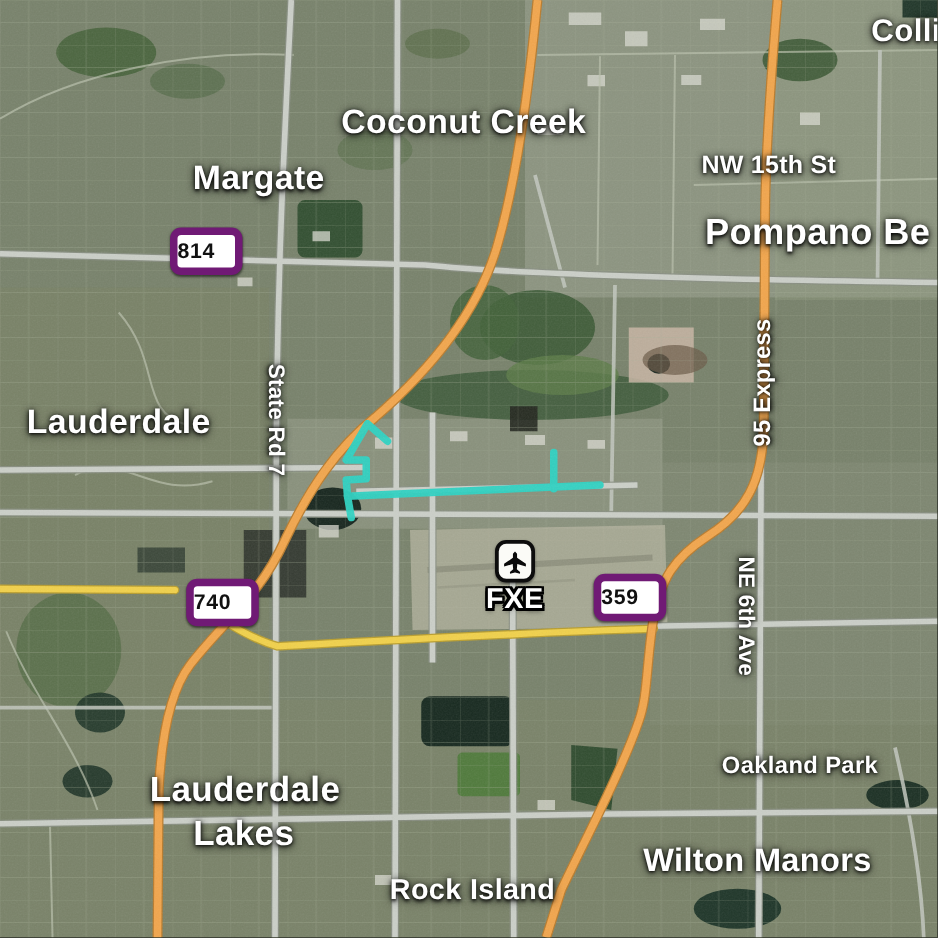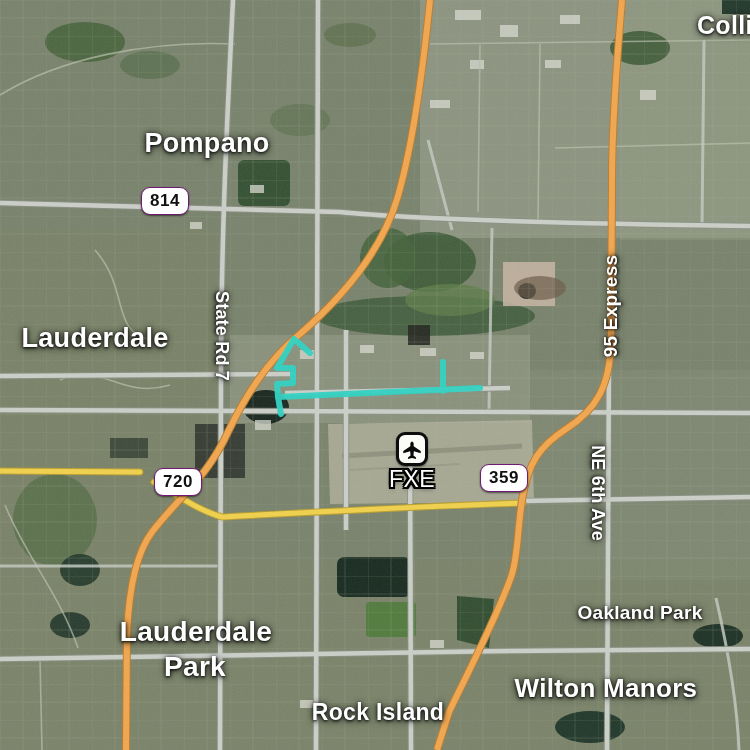--- a/index.html
+++ b/index.html
@@ -13,34 +13,34 @@
   .clabel,.elabel,.rlabel{
     position:absolute;white-space:nowrap;color:#fff;font-weight:700;letter-spacing:.3px;
     text-shadow:0 1px 3px rgba(0,0,0,.95),0 0 6px rgba(0,0,0,.55),0 2px 7px rgba(0,0,0,.5);
   }
   .clabel{transform:translate(-50%,-50%);}
   .elabel{transform:translate(0,-50%);}
   .rlabel{transform:translate(-50%,-50%) rotate(var(--r));}
   .roadlbl{font-weight:700;letter-spacing:.2px;}
   .shield{
     position:absolute;transform:translate(-50%,-50%);
-    width:46px;height:26px;background:#fff;border:1px solid #701a75;border-radius:9px;
-    display:flex;align-items:center;justify-content:center;
+    width:46px;height:26px;background:#fff;border:6px solid #701a75;border-radius:9px;
+    display:flex;align-items:center;
     box-shadow:0 1px 2px rgba(0,0,0,.55);
   }
   .shield span{font-size:17px;font-weight:700;color:#111;letter-spacing:.5px;}
   .apticon{
     position:absolute;transform:translate(-50%,-50%);
     width:26px;height:28px;background:#fbfbf7;border:3px solid #0d0d0d;border-radius:9px;
     display:flex;align-items:center;justify-content:center;
     box-shadow:0 1px 2px rgba(0,0,0,.5);
   }
   .aptcode{
     position:absolute;transform:translate(-50%,-50%);
-    color:#fff;font-weight:400;font-size:23px;letter-spacing:.5px;
+    color:#fff;font-weight:700;font-size:23px;letter-spacing:.5px;
     text-shadow:-2px -2px 0 #000,2px -2px 0 #000,-2px 2px 0 #000,2px 2px 0 #000,
                  0 -2px 0 #000,0 2px 0 #000,-2px 0 0 #000,2px 0 0 #000,0 2px 4px rgba(0,0,0,.6);
   }
 </style>
 </head>
 <body>
 
 <div id="screen">
 
   <svg class="map" width="750" height="750" viewBox="0 0 750 750">
@@ -191,38 +191,41 @@
       <path d="M310,353 L294,339 L277,368 L293,368 L293,383 L277,384 L278,397 L480,388" stroke="#2ed3c3"></path>
       <path d="M443,391 L443,362" stroke="#2ed3c3"></path>
       <path d="M278,397 L281,414" stroke="#2ed3c3"></path>
     </g>
 
     <rect width="750" height="750" filter="url(#grain)" opacity="0.10"></rect>
   </svg>
 
   <div class="lyr">
 
-    <div class="clabel" style="left:207px;top:143px;font-size:27px">Pompano</div>
+    <div class="clabel" style="left:371px;top:98px;font-size:27px">Coconut Creek</div>
+    <div class="clabel" style="left:207px;top:143px;font-size:27px">Margate</div>
     <div class="elabel" style="left:697px;top:25px;font-size:25px">Colli</div>
+    <div class="elabel" style="left:564px;top:187px;font-size:29px">Pompano Be</div>
     <div class="clabel" style="left:95px;top:338px;font-size:27px">Lauderdale</div>
     <div class="clabel" style="left:196px;top:632px;font-size:28px">Lauderdale</div>
-    <div class="clabel" style="left:195px;top:667px;font-size:28px">Park</div>
+    <div class="clabel" style="left:195px;top:667px;font-size:28px">Lakes</div>
     <div class="clabel" style="left:640px;top:613px;font-size:19px">Oakland Park</div>
     <div class="clabel" style="left:606px;top:688px;font-size:26px">Wilton Manors</div>
     <div class="clabel" style="left:378px;top:712px;font-size:23px">Rock Island</div>
 
+    <div class="clabel roadlbl" style="left:615px;top:133px;font-size:20px">NW 15th St</div>
     <div class="rlabel roadlbl" style="--r:90deg;left:221px;top:336px;font-size:18px">State Rd 7</div>
     <div class="rlabel roadlbl" style="--r:-90deg;left:611px;top:306px;font-size:19px">95 Express</div>
     <div class="rlabel roadlbl" style="--r:90deg;left:597px;top:493px;font-size:18px">NE 6th Ave</div>
 
     <div class="shield" style="left:165px;top:201px">
       <span>814</span>
     </div>
     <div class="shield" style="left:178px;top:482px">
-      <span>720</span>
+      <span>740</span>
     </div>
     <div class="shield" style="left:504px;top:478px">
       <span>359</span>
     </div>
 
     <div class="apticon" style="left:412px;top:449px">
       <svg width="22" height="22" viewBox="-12 -12 24 24">
         <path d="M0,-8.5 L1.8,-6.5 L1.8,-3 L9.5,2.2 L9.5,4.6 L2,2.4 L1.6,7 L4.4,9.3 L4.4,11 L0,9.8 L-4.4,11 L-4.4,9.3 L-1.6,7 L-2,2.4 L-9.5,4.6 L-9.5,2.2 L-1.8,-3 L-1.8,-6.5 Z" fill="#0a0a0a"></path>
       </svg>
     </div>

